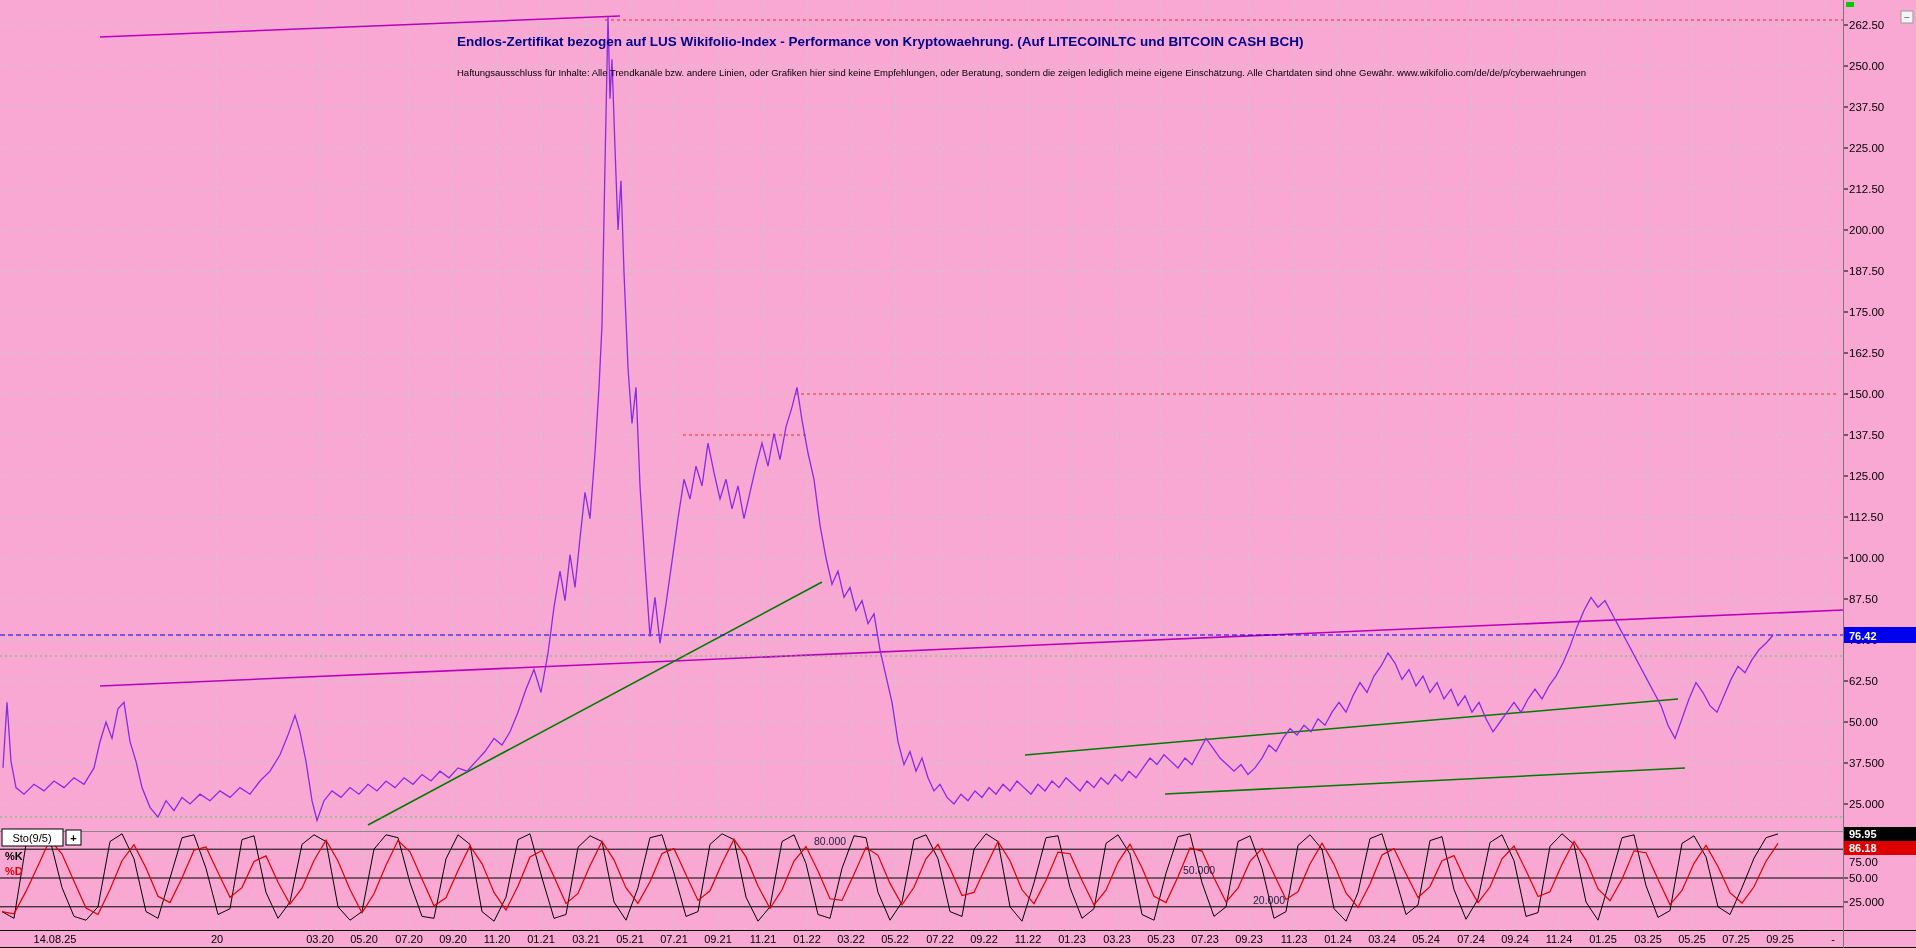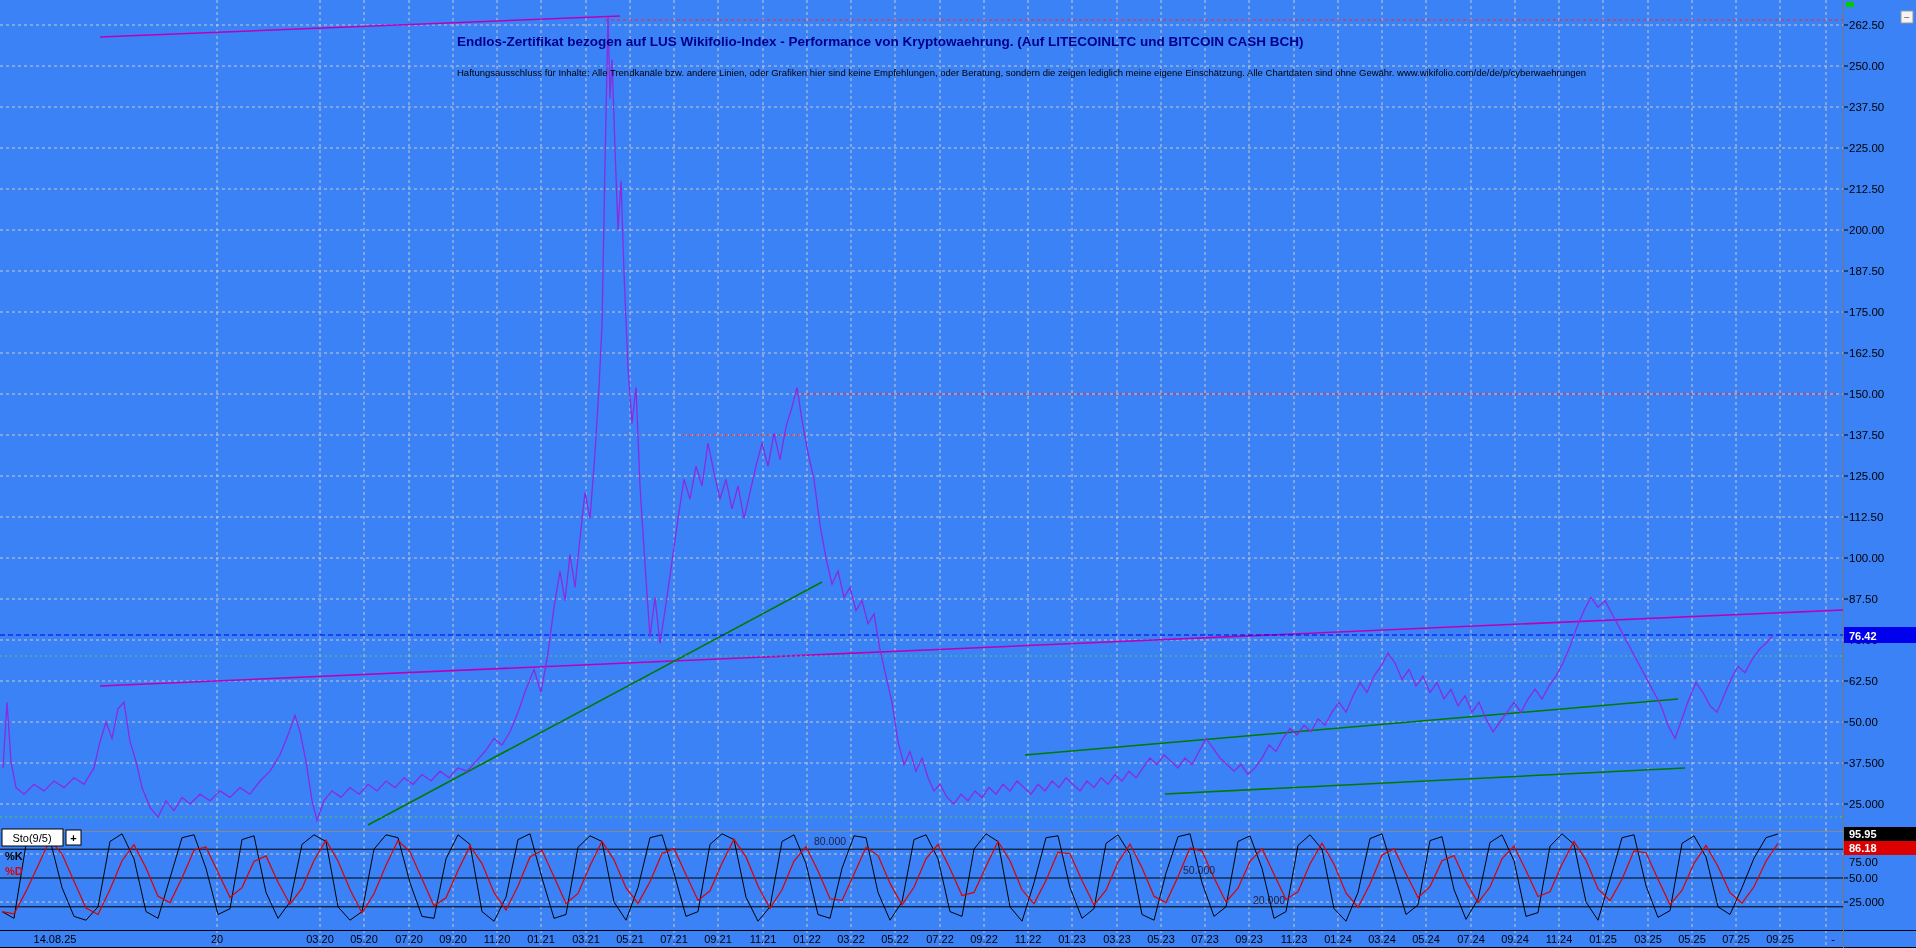--- a/index.html
+++ b/index.html
@@ -1,16 +1,16 @@
 <!DOCTYPE html>
 <html><head>
 <meta charset="utf-8">
 <style>
   html,body{margin:0;padding:0;background:#ffffff;}
-  .screen{position:relative;width:1916px;height:948px;background:#3b82f6;overflow:hidden;
+  .screen{position:relative;width:1916px;height:948px;background:#f9a8d4;overflow:hidden;
           font-family:"Liberation Sans",sans-serif;}
   svg text{font-family:"Liberation Sans",sans-serif;}
   .axis-label{font-size:11.5px;fill:#000000;}
   .x-label{font-size:11px;fill:#000000;}
   .box-label{font-size:11px;fill:#ffffff;font-weight:bold;}
   .lvl-label{font-size:10.5px;fill:#222244;}
   .title{font-size:13.5px;font-weight:bold;fill:#00008B;}
   .disclaimer{font-size:9.5px;fill:#000000;}
   .sto-chip{font-size:11px;fill:#000000;}
   .kd{font-size:11px;font-weight:bold;}

